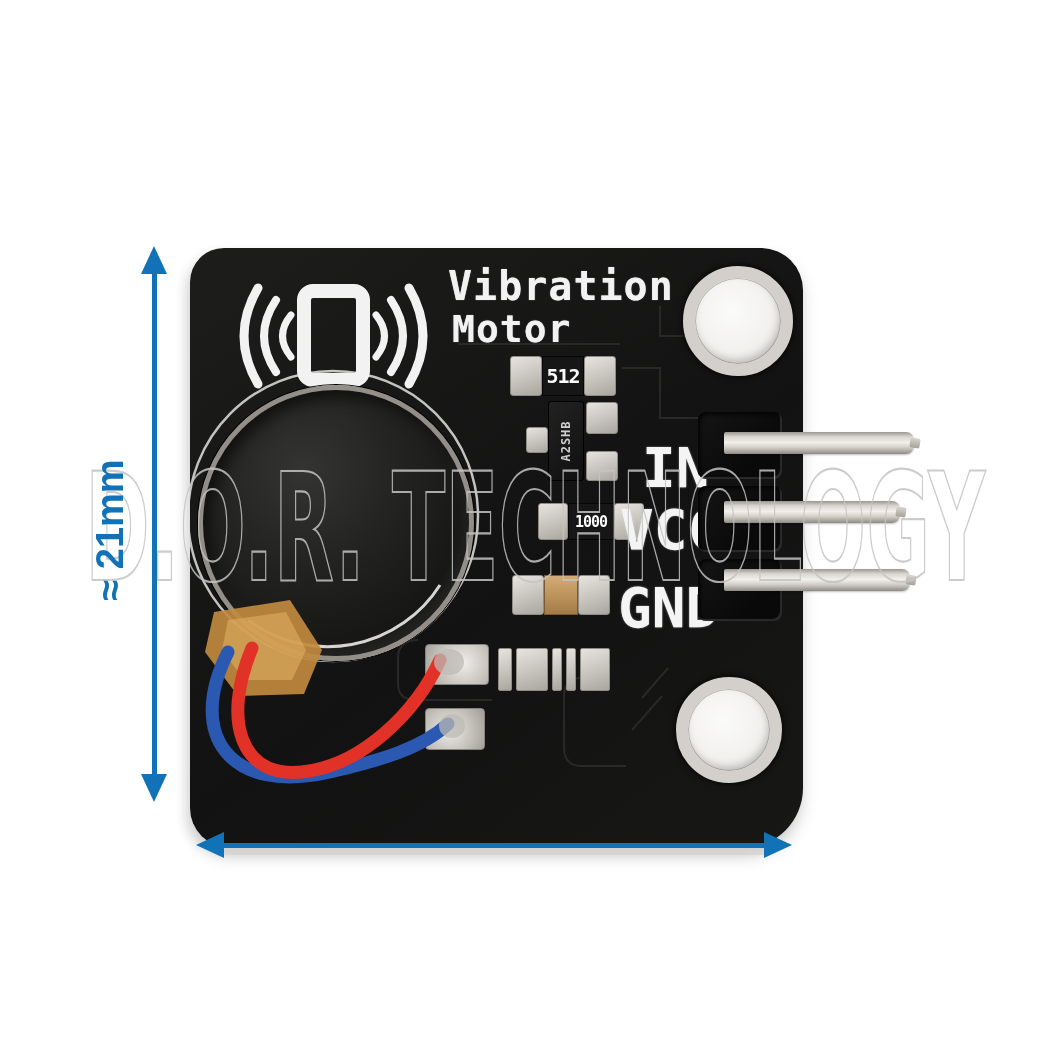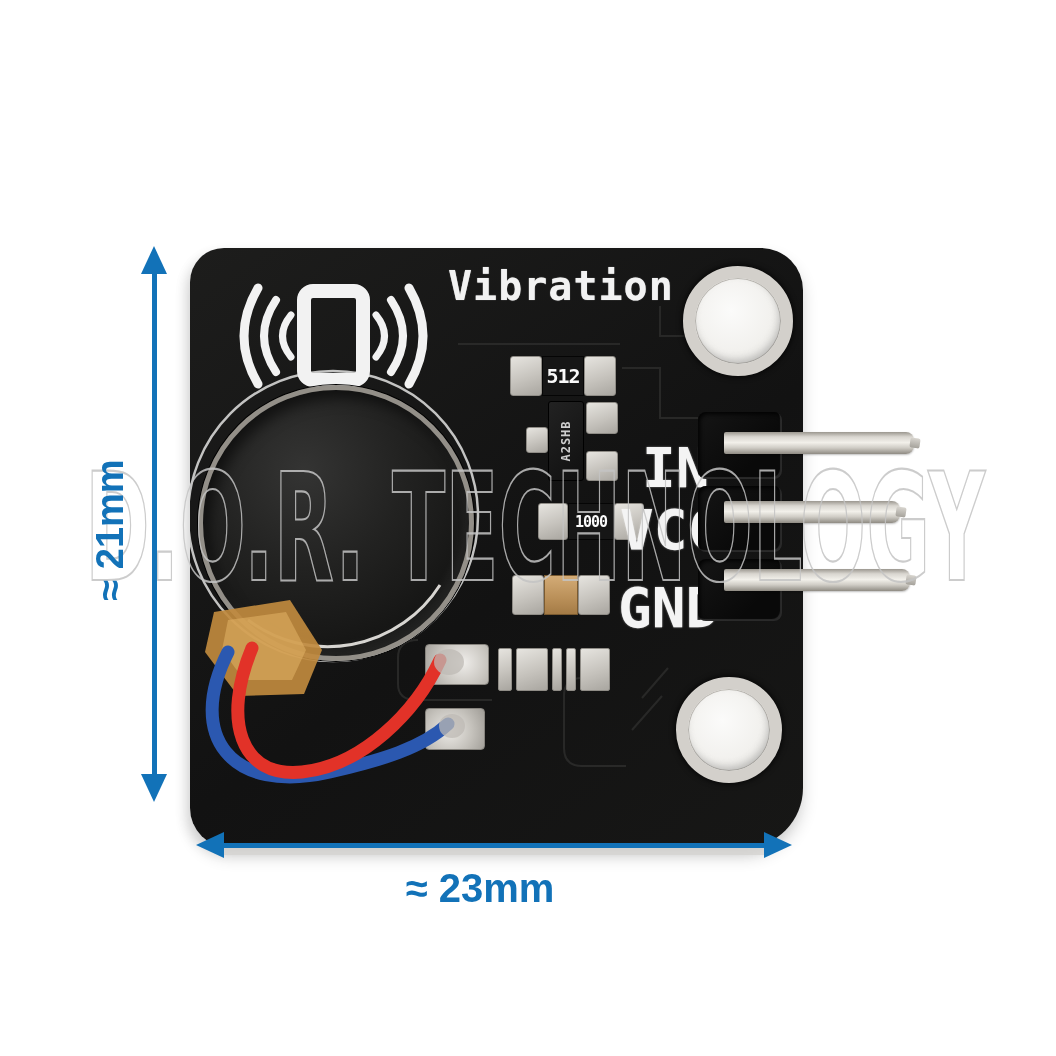--- a/index.html
+++ b/index.html
@@ -129,20 +129,21 @@
         <path d="M 28,10 Q 0,58 28,106" stroke-width="9"></path>
         <path d="M 46,22 Q 22,58 46,94" stroke-width="8"></path>
         <path d="M 61,37 Q 44,58 61,79" stroke-width="7"></path>
         <path d="M 179,10 Q 207,58 179,106" stroke-width="9"></path>
         <path d="M 161,22 Q 185,58 161,94" stroke-width="8"></path>
         <path d="M 146,37 Q 163,58 146,79" stroke-width="7"></path>
       </g>
     </svg>
 
     <div class="abs silk" id="title1">Vibration</div>
+    <div class="abs silk" id="title2">Motor</div>
 
     <div class="abs hole" id="hole-tr"></div>
     <div class="abs hole" id="hole-br"></div>
 
     <div class="abs" id="motor"></div>
 
     <div class="abs smd" id="r512">
       <div class="pad"></div>
       <div class="body">512</div>
       <div class="pad"></div>
@@ -205,15 +206,14 @@
   </svg>
 
   <div class="abs blue" id="vline"></div>
   <div class="abs" id="v-arrow-up"></div>
   <div class="abs" id="v-arrow-down"></div>
   <div class="abs dim-label" id="v-label">≈ 21mm</div>
 
   <div class="abs blue" id="hline"></div>
   <div class="abs" id="h-arrow-left"></div>
   <div class="abs" id="h-arrow-right"></div>
-  <div class="abs dim-label" id="h-label">≈ 23mm</div>
 
 </div>
 
 </body></html>

